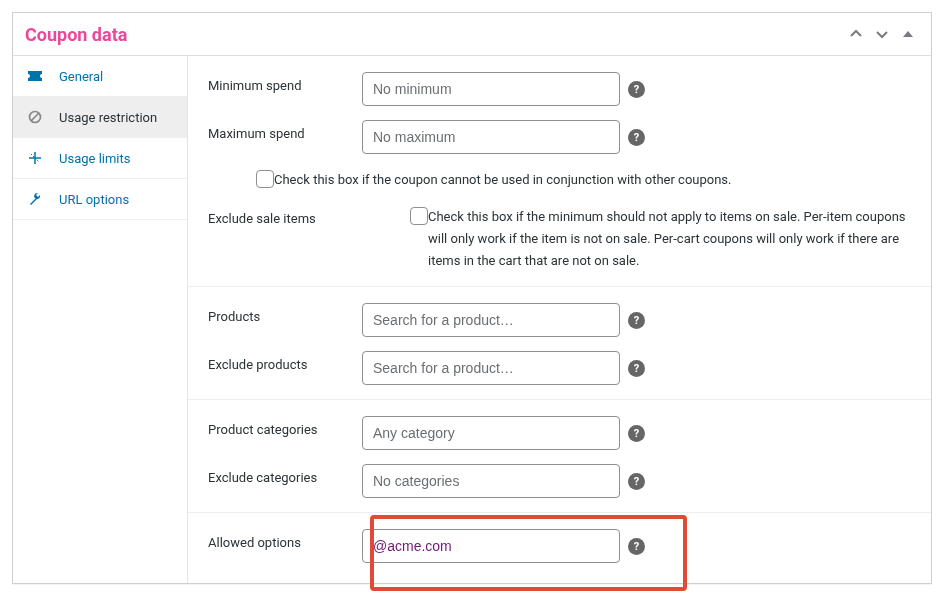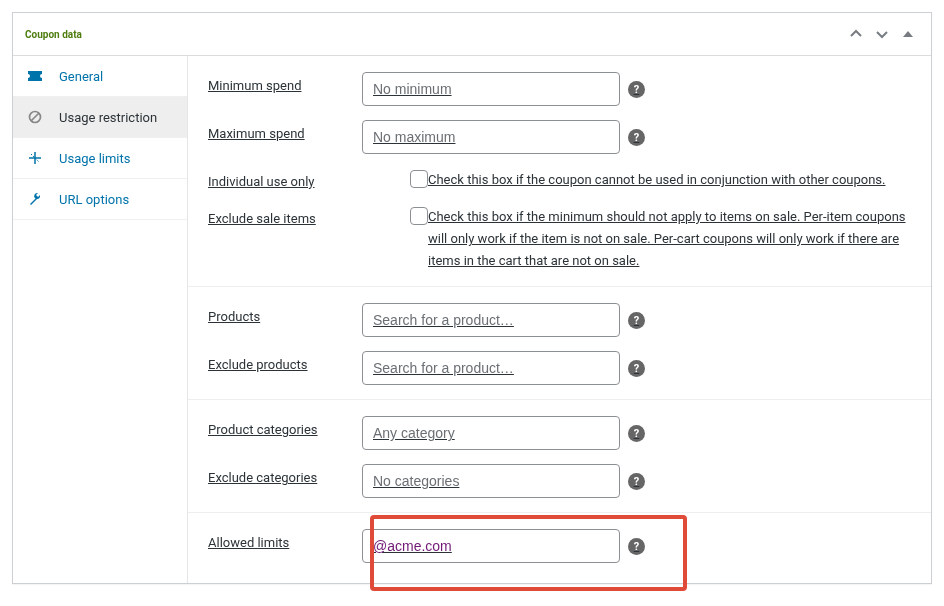--- a/index.html
+++ b/index.html
@@ -19,23 +19,23 @@
   }
   .panel-header {
     display: flex;
     align-items: center;
     justify-content: space-between;
     padding: 10px 12px;
     border-bottom: 1px solid #dcdcde;
   }
   .panel-header h2 {
     margin: 0;
-    font-size: 10px;
+    font-size: 18px;
     font-weight: 700;
-    color: #4d7c0f;
+    color: #ec4899;
   }
   .header-controls {
     display: flex;
     gap: 4px;
     align-items: center;
     color: #50575e;
   }
   .header-controls span {
     width: 22px;
     height: 22px;
@@ -83,21 +83,20 @@
     background: #fff;
   }
   .section {
     border-bottom: 1px solid #eee;
     padding: 2px 0 14px 0;
   }
   .form-row {
     display: flex;
     align-items: flex-start;
     padding: 14px 20px 0 20px;
-    text-decoration: underline;
   }
   .form-row.check-row {
     align-items: flex-start;
   }
   .form-row label {
     flex: 0 0 154px;
     font-size: 13px;
     color: #2c3338;
     padding-top: 6px;
   }
@@ -249,21 +248,20 @@
           </div>
         </div>
         <div class="form-row">
           <label>Maximum spend</label>
           <div class="field">
             <input type="text" placeholder="No maximum" style="">
             <span class="help-icon">?</span>
           </div>
         </div>
         <div class="form-row check-row">
-          <label>Individual use only</label>
           <div class="check-field">
             <div class="checkbox"></div>
             <div class="check-help">Check this box if the coupon cannot be used in conjunction with other coupons.</div>
           </div>
         </div>
         <div class="form-row check-row">
           <label>Exclude sale items</label>
           <div class="check-field">
             <div class="checkbox"></div>
             <div class="check-help">Check this box if the minimum should not apply to items on sale. Per-item coupons will only work if the item is not on sale. Per-cart coupons will only work if there are items in the cart that are not on sale.</div>
@@ -300,21 +298,21 @@
           <label>Exclude categories</label>
           <div class="field">
             <input type="text" placeholder="No categories" style="">
             <span class="help-icon">?</span>
           </div>
         </div>
       </div>
 
       <div class="section section-last">
         <div class="form-row highlight-row">
-          <label>Allowed limits</label>
+          <label>Allowed options</label>
           <div class="field">
             <input type="text" value="@acme.com" style="">
             <span class="help-icon">?</span>
           </div>
         </div>
         <div class="highlight-box"></div>
       </div>
 
     </div>
   </div>

